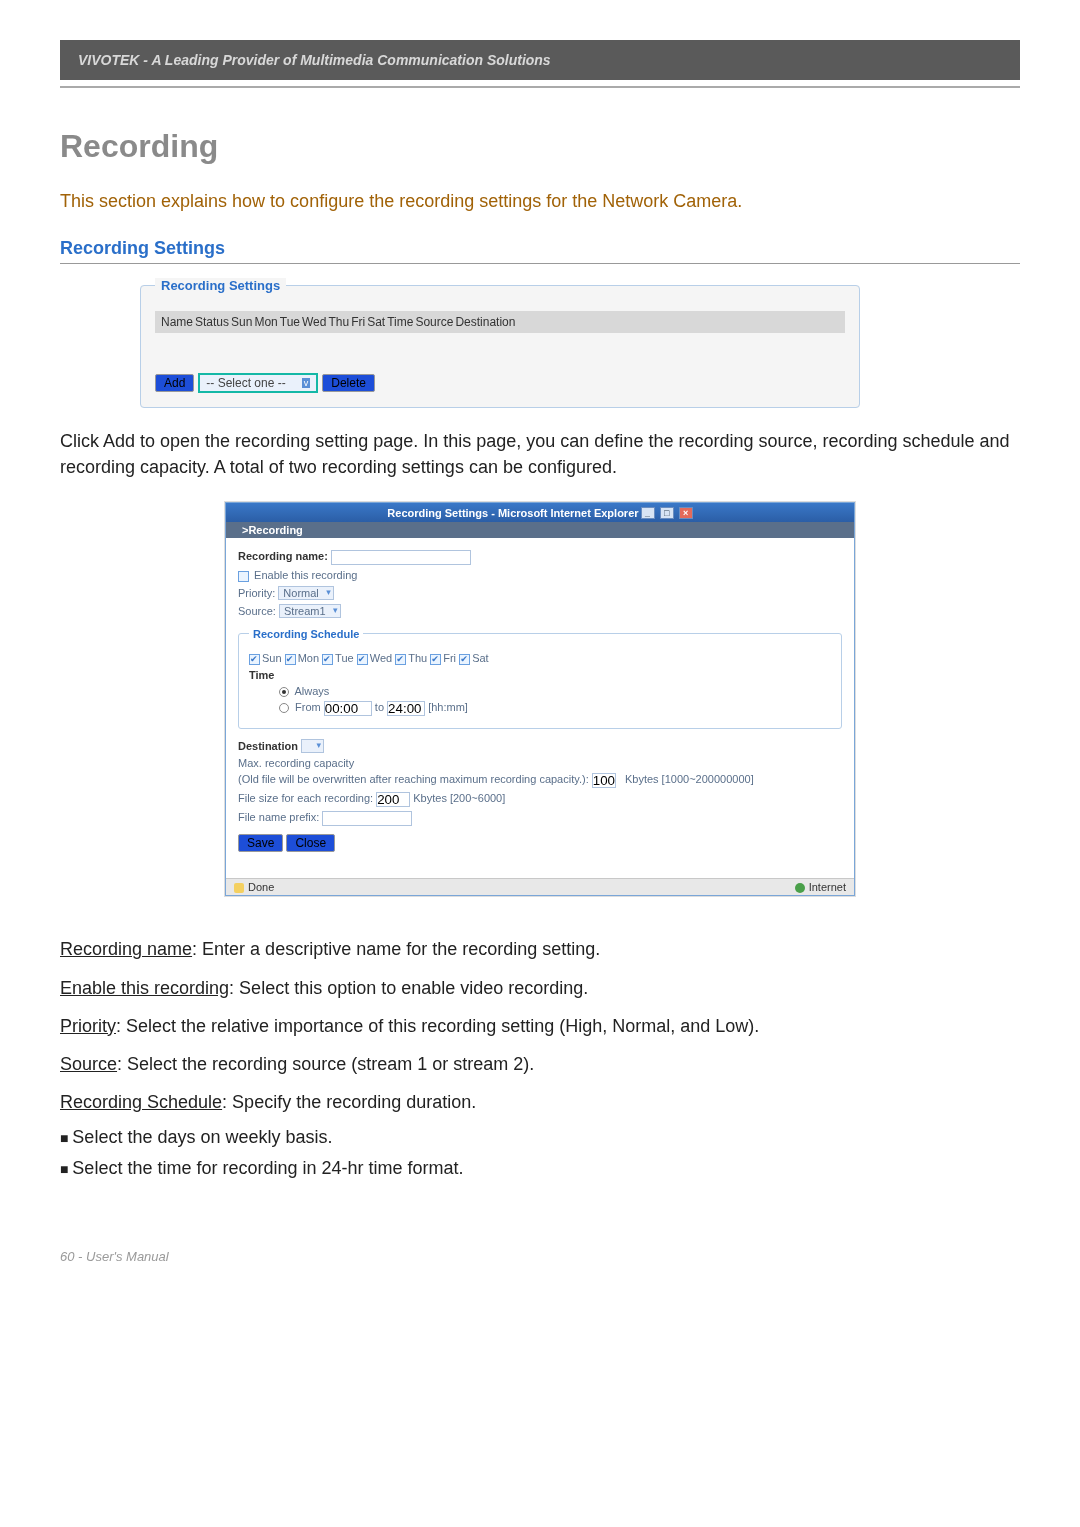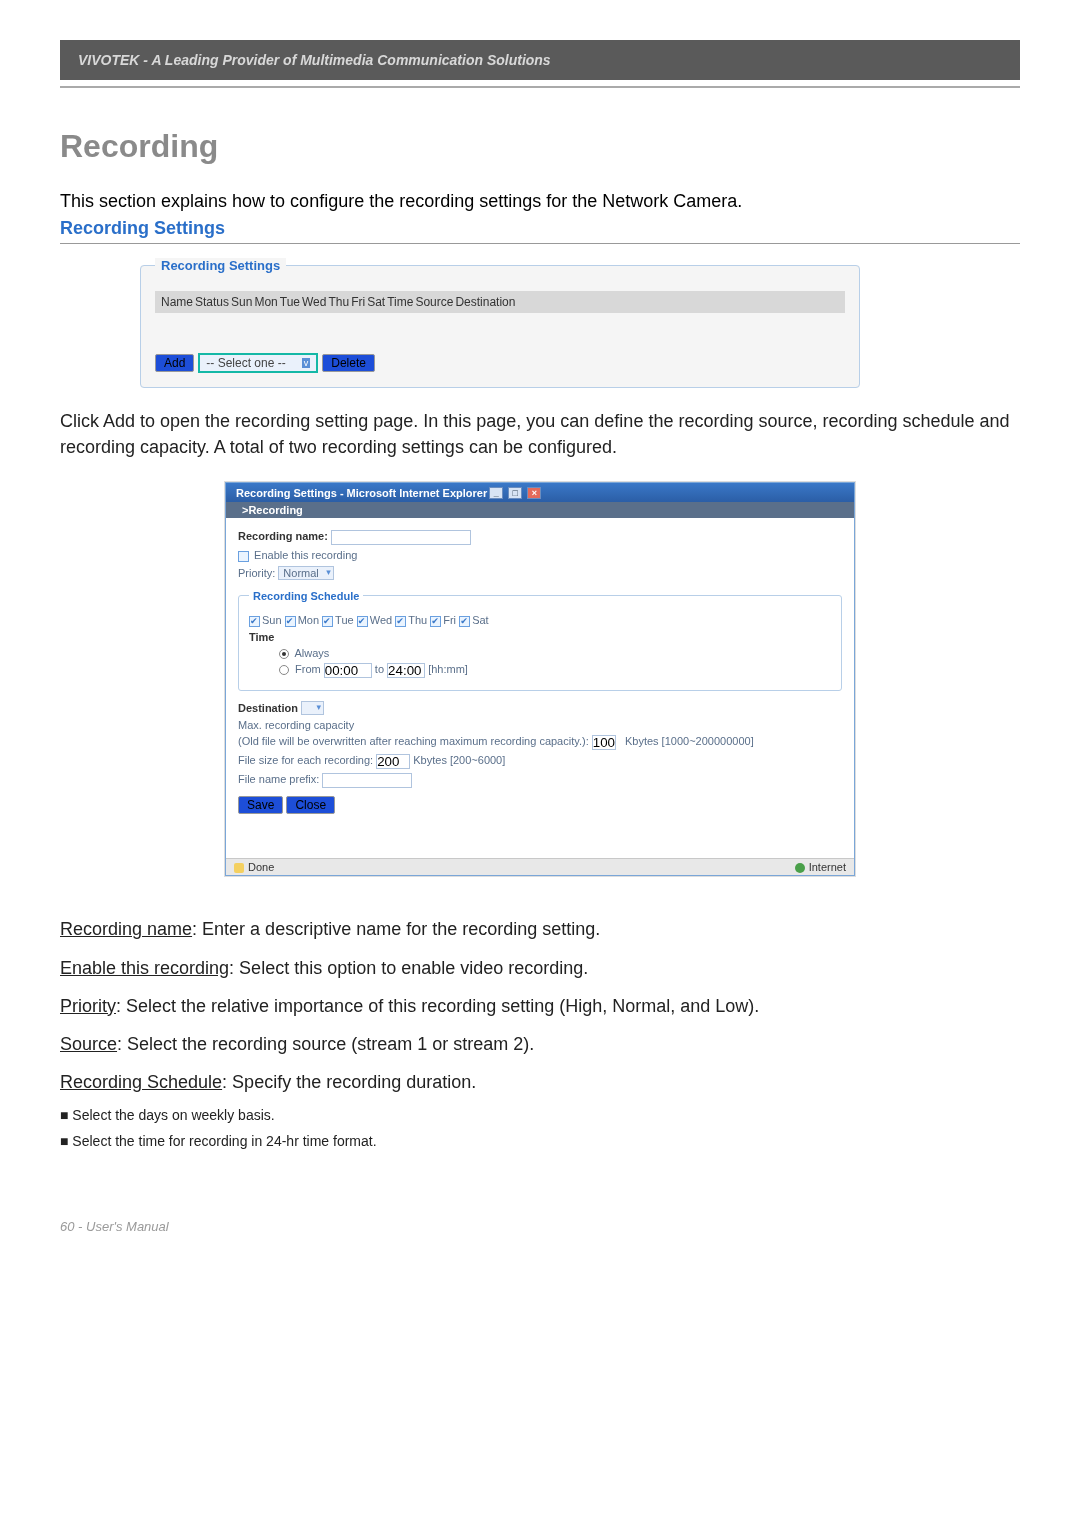--- a/index.html
+++ b/index.html
@@ -27,22 +27,22 @@
     margin-bottom: 40px;
   }
   h1.recording-title {
     color: #8a8a8a;
     font-size: 32px;
     font-weight: bold;
     margin-bottom: 24px;
   }
   p.intro {
     font-size: 18px;
-    color: #000000;
-    margin-bottom: 4px;
+    color: #a16207;
+    margin-bottom: 24px;
     line-height: 1.4;
   }
   .subhead {
     color: #2a6fc9;
     font-weight: bold;
     font-size: 18px;
     border-bottom: 1px solid #999;
     padding-bottom: 4px;
     margin-bottom: 14px;
   }
@@ -118,21 +118,21 @@
     background: #fff;
     font-family: Tahoma, Verdana, sans-serif;
     font-size: 11px;
     box-shadow: 0 0 0 1px #ddd;
   }
   .ie-titlebar {
     background: linear-gradient(#3a78c8,#2b5ea6);
     color: #fff;
     padding: 3px 10px;
     display: flex;
-    justify-content: flex-start;
+    justify-content: center;
     align-items: center;
     font-weight: bold;
     font-size: 11px;
   }
   .ie-titlebar .winbtns span {
     display:inline-block; width:14px; height:12px; background:#d8e4f4;
     border:1px solid #6a8dc0; margin-left:2px; text-align:center; line-height:10px;
     color:#345; font-size:9px;
   }
   .ie-titlebar .winbtns .close { background:#e46a5a; color:#fff;}
@@ -160,21 +160,21 @@
   .radio.on::after{content:"";display:block;width:4px;height:4px;background:#333;border-radius:50%;margin:2px;}
   .ie-status {
     background:#e8e8e8; border-top:1px solid #c8c8c8; padding:2px 8px;
     display:flex; justify-content:space-between; align-items:center; font-size:11px;
   }
   .ie-status .globe{display:inline-block;width:10px;height:10px;border-radius:50%;background:#4aa04a;margin-right:4px;vertical-align:middle;}
   .ie-status .doneicon{display:inline-block;width:10px;height:10px;background:#f4d060;border-radius:2px;margin-right:4px;vertical-align:middle;}
   
   .desc { font-size:18px; color:#222; margin: 12px 0; line-height:1.45;}
   .desc .u { text-decoration: underline; }
-  .bullet { font-size:14px; color:#222; margin:10px 0 10px 0; }
+  .bullet { font-size:18px; color:#222; margin:10px 0 10px 0; }
   .bullet::before { content:"■ "; font-size:14px; }
   .footer {
     color:#9a9a9a; font-style:italic; font-size:13px; margin-top:70px;
   }
 </style>
 </head>
 <body>
 
 <div class="page">
   <div class="header-band">VIVOTEK - A Leading Provider of Multimedia Communication Solutions</div>
@@ -231,20 +231,24 @@
         <span class="lbl">Recording name:</span>
         <input class="inputflat" style="width: 140px;">
       </div>
       <div class="rowline">
         <span class="chk"></span>
         <span>Enable this recording</span>
       </div>
       <div class="rowline">
         <span>Priority:</span>
         <span class="selflat">Normal</span>
+      </div>
+      <div class="rowline">
+        <span>Source:</span>
+        <span class="selflat">Stream1</span>
       </div>
 
       <fieldset class="inner">
         <legend>Recording Schedule</legend>
         <div class="rowline">
           <span class="chk on"></span><span>Sun</span>
           <span class="chk on"></span><span>Mon</span>
           <span class="chk on"></span><span>Tue</span>
           <span class="chk on"></span><span>Wed</span>
           <span class="chk on"></span><span>Thu</span>

